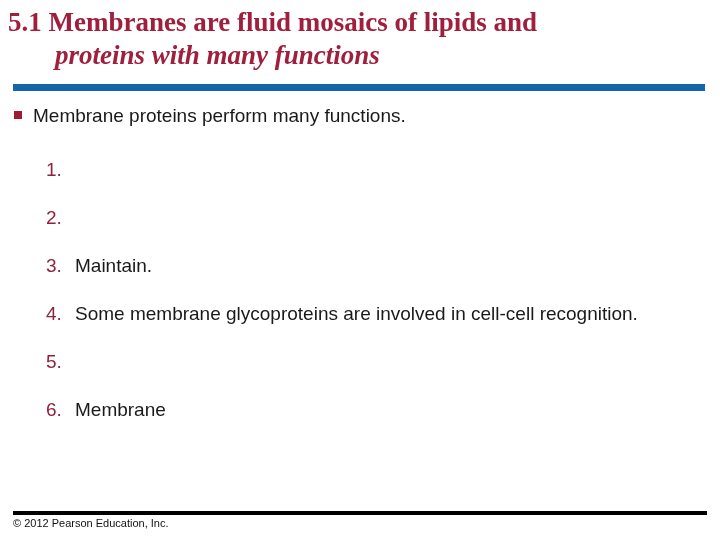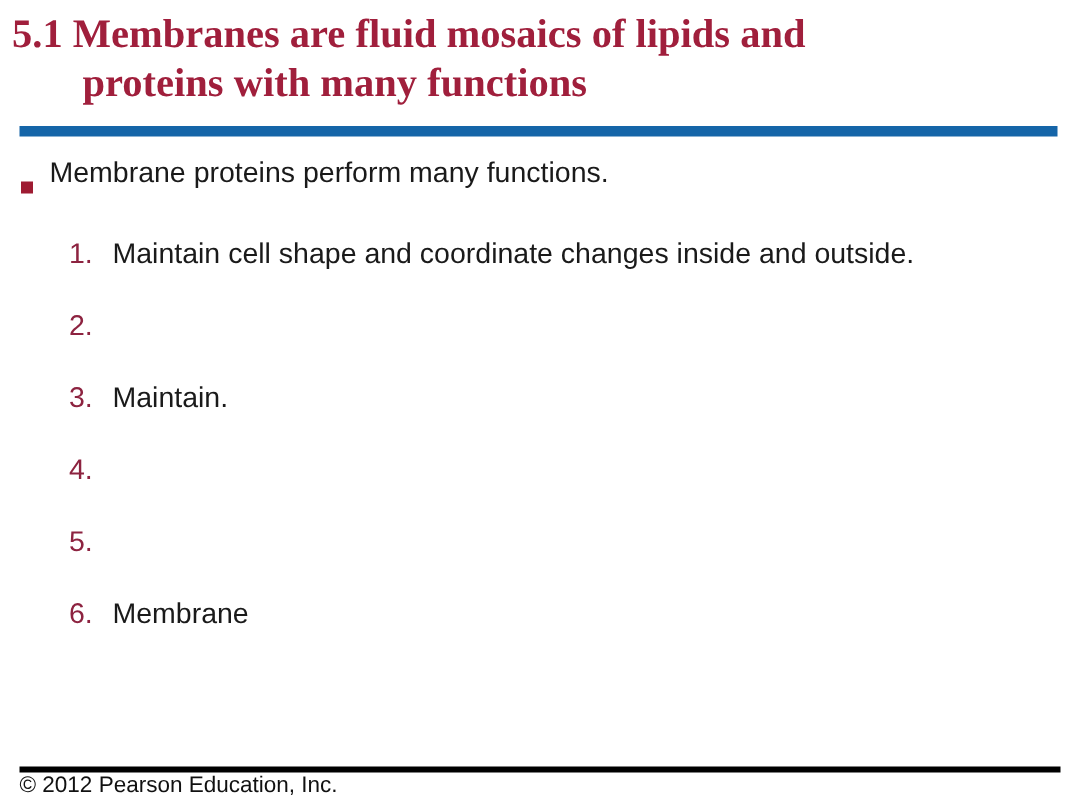--- a/index.html
+++ b/index.html
@@ -27,35 +27,36 @@
     width: 700px;
     font-family: "Liberation Serif", serif;
     font-weight: bold;
     font-size: 27px;
     line-height: 33px;
     color: #a01f3c;
     letter-spacing: 0px;
   }
   .title-line2 {
     margin-left: 47px;
+    font-style: italic;
   }
   .blue-bar {
     position: absolute;
     top: 84px;
     left: 13px;
     width: 692px;
     height: 7px;
     background: #1565a8;
   }
   .bullet-row {
     position: absolute;
     top: 103px;
     left: 14px;
     display: flex;
-    align-items: flex-end;
+    align-items: flex-start;
   }
   .bullet-square {
     width: 8px;
     height: 8px;
     background: #9e1b32;
     margin-top: 8px;
     flex: none;
   }
   .bullet-text {
     margin-left: 11px;
@@ -91,21 +92,21 @@
     top: 511px;
     left: 13px;
     width: 694px;
     height: 4px;
     background: #000000;
   }
   .footer-text {
     position: absolute;
     top: 518px;
     left: 13px;
-    font-size: 15px;
+    font-size: 11px;
     line-height: 11px;
     color: #111111;
   }
 </style>
 </head>
 <body>
 
 <div class="slide">
 
   <div class="title-block">
@@ -116,31 +117,31 @@
   <div class="blue-bar"></div>
 
   <div class="bullet-row">
     <span class="bullet-square"></span>
     <span class="bullet-text">Membrane proteins perform many functions.</span>
   </div>
 
   <div class="num-list">
     <div class="num-item">
       <span class="num-label">1.</span>
-      <span class="item-text">Maintain cell shape and coordinate changes inside and outside.</span>
     </div>
     <div class="num-item">
       <span class="num-label">2.</span>
     </div>
     <div class="num-item">
       <span class="num-label">3.</span>
       <span class="item-text">Maintain.</span>
     </div>
     <div class="num-item">
       <span class="num-label">4.</span>
+      <span class="item-text">Some membrane glycoproteins are involved in cell-cell recognition.</span>
     </div>
     <div class="num-item">
       <span class="num-label">5.</span>
     </div>
     <div class="num-item">
       <span class="num-label">6.</span>
       <span class="item-text">Membrane</span>
     </div>
   </div>
 

